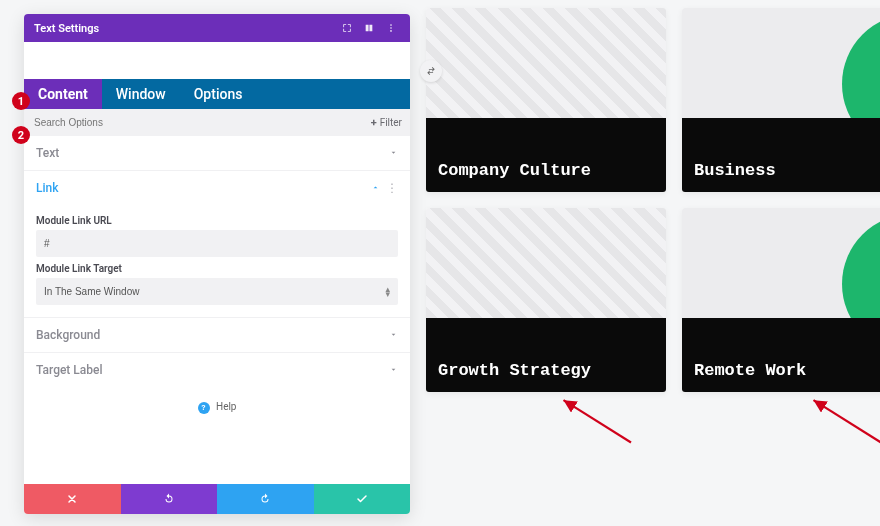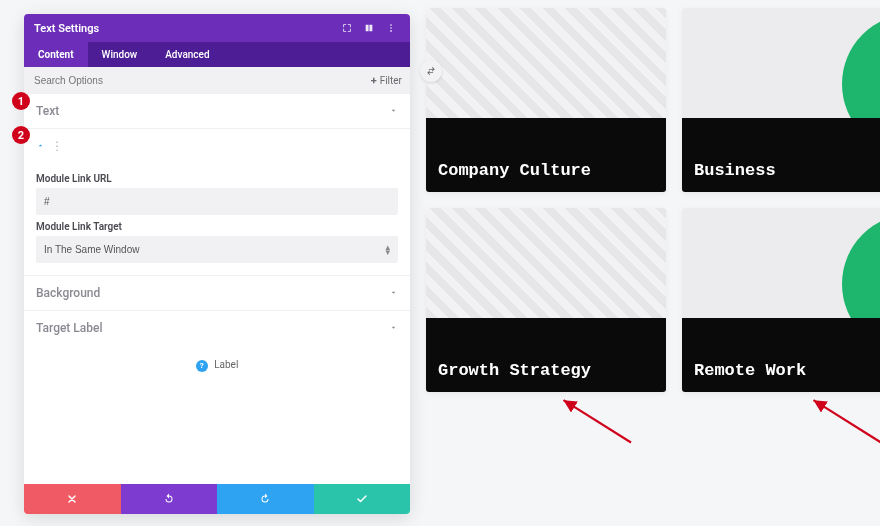--- a/index.html
+++ b/index.html
@@ -36,24 +36,25 @@
     font-size: 11px;
     font-weight: 600;
   }
   .panel-header .spacer { flex: 1; }
   .hdr-icon {
     width: 18px; height: 18px; display: inline-flex; align-items: center; justify-content: center;
     margin-left: 4px; cursor: pointer; opacity: 0.9;
   }
   .hdr-icon svg { width: 10px; height: 10px; fill: #fff; }
   .tabs {
-    background: #4c1d95;
-    display: flex;
-    font-size: 10px;
+    background: #0369a1;
+    display: flex;
+    font-size: 14px;
     color: #fff;
+    margin-top: 37px;
   }
   .tab {
     padding: 7px 14px;
     cursor: pointer;
     font-weight: 500;
   }
   .tab.active {
     background: #6c2eb9;
     font-weight: 700;
   }
@@ -276,21 +277,21 @@
               <circle cx="12" cy="5" r="2"></circle>
               <circle cx="12" cy="12" r="2"></circle>
               <circle cx="12" cy="19" r="2"></circle>
             </svg>
         </span>
       </div>
 
       <div class="tabs">
         <div class="tab active">Content</div>
         <div class="tab">Window</div>
-        <div class="tab">Advanced</div>
+        <div class="tab">Options</div>
       </div>
 
       <div class="search-row">
         <input placeholder="Search Options" style="">
         <div class="filter-btn">
           <span class="plus">+</span>
           <span>Filter</span>
         </div>
       </div>
 
@@ -299,20 +300,21 @@
           <div class="section-head">
             <span class="grow">Text</span>
             <span class="chev"><svg viewBox="0 0 24 24">
                   <path d="M7 10l5 5 5-5z"></path>
                 </svg></span>
           </div>
         </div>
 
         <div class="section">
           <div class="section-head open">
+            <span class="grow">Link</span>
             <span class="chev"><svg viewBox="0 0 24 24">
                   <path d="M7 14l5-5 5 5z"></path>
                 </svg></span>
             <span class="kebab">⋮</span>
           </div>
           <div class="section-body">
             <div class="field-label">Module Link URL</div>
             <input class="field-input" value="#" style="">
             <div class="field-label">Module Link Target</div>
             <div class="select-wrap">
@@ -335,21 +337,21 @@
           <div class="section-head">
             <span class="grow">Target Label</span>
             <span class="chev"><svg viewBox="0 0 24 24">
                   <path d="M7 10l5 5 5-5z"></path>
                 </svg></span>
           </div>
         </div>
 
         <div class="help">
           <span class="qmark">?</span>
-          <span>Label</span>
+          <span>Help</span>
         </div>
       </div>
 
       <div class="panel-footer">
         <div class="foot-btn fb-red">
           <svg viewBox="0 0 24 24">
               <path d="M18 6L6 18M6 6l12 12" stroke="#fff" stroke-width="3" fill="none" stroke-linecap="round"></path>
             </svg>
         </div>
         <div class="foot-btn fb-purple">

